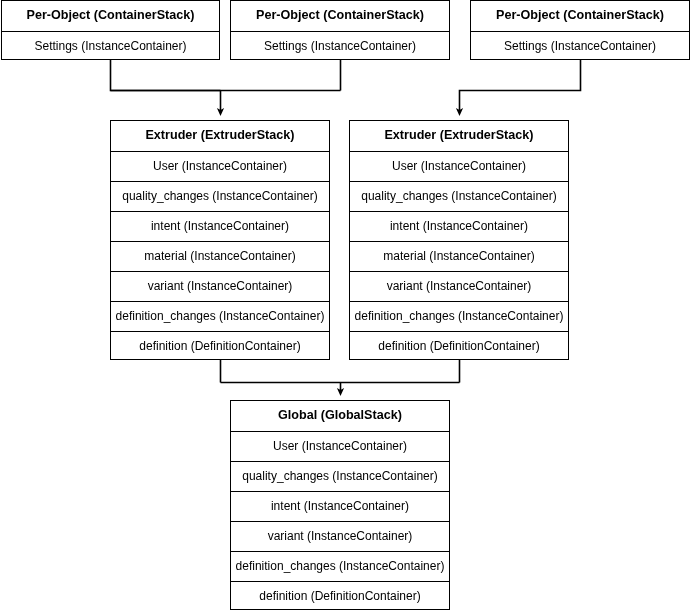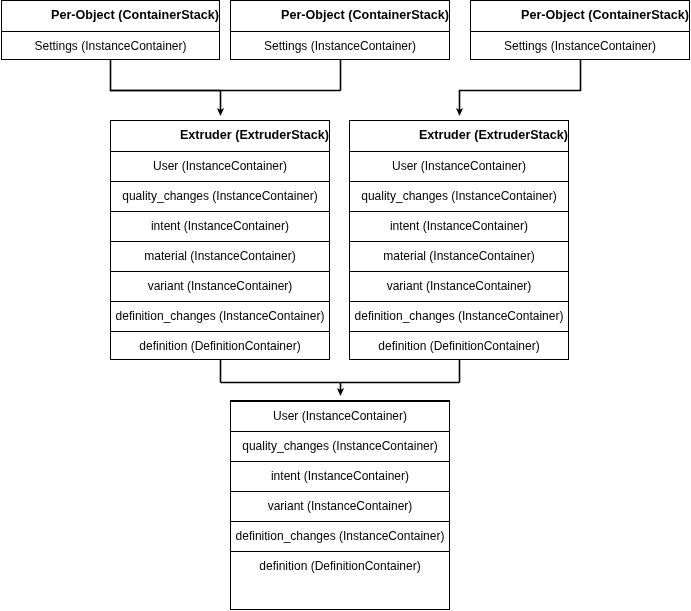--- a/index.html
+++ b/index.html
@@ -41,21 +41,20 @@
     font-size: 12px;
     color: #000000;
     white-space: nowrap;
     overflow: hidden;
     border-top: 1.4px solid #000000;
   }
   .node-row.header {
     border-top: none;
     font-weight: bold;
     font-size: 12.6px;
-    text-align: right;
   }
 </style>
 </head>
 <body>
 
 <div id="diagram-root">
 
   <svg class="connectors" viewBox="0 0 691 611" width="691" height="611">
     <defs>
       <marker id="arrowhead" markerWidth="9" markerHeight="9" refX="4.2" refY="4" orient="auto" markerUnits="userSpaceOnUse">
@@ -118,20 +117,21 @@
     <div class="node-row">User (InstanceContainer)</div>
     <div class="node-row">quality_changes (InstanceContainer)</div>
     <div class="node-row">intent (InstanceContainer)</div>
     <div class="node-row">material (InstanceContainer)</div>
     <div class="node-row">variant (InstanceContainer)</div>
     <div class="node-row">definition_changes (InstanceContainer)</div>
     <div class="node-row">definition (DefinitionContainer)</div>
   </div>
 
   <div class="node" style="left:230px; top:400px; width:220px; height:210px;">
+    <div class="node-row header">Global (GlobalStack)</div>
     <div class="node-row">User (InstanceContainer)</div>
     <div class="node-row">quality_changes (InstanceContainer)</div>
     <div class="node-row">intent (InstanceContainer)</div>
     <div class="node-row">variant (InstanceContainer)</div>
     <div class="node-row">definition_changes (InstanceContainer)</div>
     <div class="node-row">definition (DefinitionContainer)</div>
   </div>
 
 </div>
 

